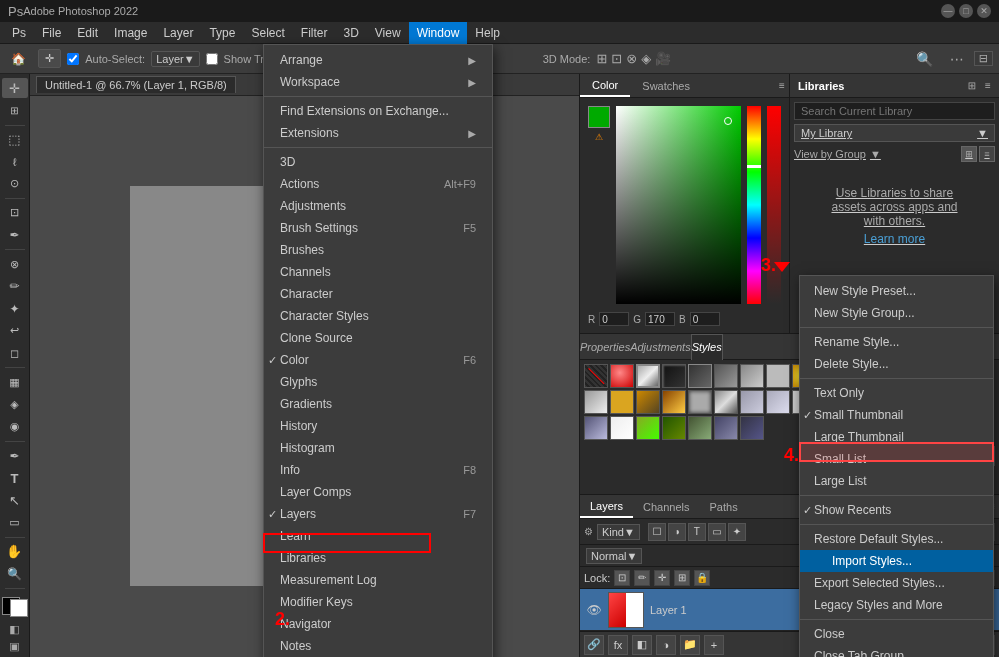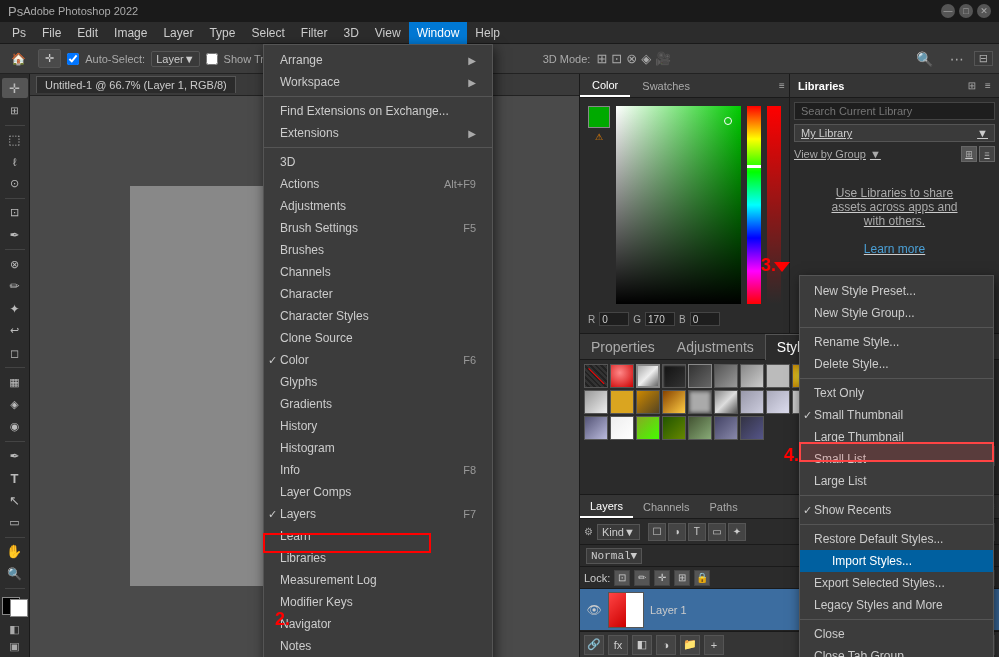--- a/index.html
+++ b/index.html
@@ -277,27 +277,28 @@
       align-items: center;
       background: #353535;
       border-bottom: 1px solid #1a1a1a;
       justify-content: space-between;
       padding-right: 4px;
     }
     #prop-tabs {
       display: flex;
     }
     .prop-tab {
-      padding: 4px 11px;
-      font-size: 14px;
+      padding: 4px 0;
+      font-size: 11px;
       cursor: pointer;
       color: #aaa;
       height: 26px;
       display: flex;
       align-items: center;
+      font-style: italic;
     }
     .prop-tab.active {
       color: #fff;
       background: #2b2b2b;
       border-top: 1px solid #555;
       border-left: 1px solid #555;
       border-right: 1px solid #555;
     }
     #styles-grid {
       padding: 4px;
@@ -747,21 +748,21 @@
             <div style="flex:1;"></div>
             <div style="display:flex;gap:2px;">
               <div style="width:16px;height:16px;background:#555;border:1px solid #666;display:flex;align-items:center;justify-content:center;font-size:9px;cursor:pointer;">⊞</div>
               <div style="width:16px;height:16px;background:#444;border:1px solid #666;display:flex;align-items:center;justify-content:center;font-size:9px;cursor:pointer;">≡</div>
             </div>
           </div>
           <div style="font-size:12px;color:#aaa;text-align:center;padding:20px 10px;">
             <div>Use Libraries to share</div>
             <div>assets across apps and</div>
             <div>with others.</div>
-            <div style="margin-top:14px;color:#4a9fd5;cursor:pointer;">Learn more</div>
+            <div style="margin-top:4px;color:#4a9fd5;cursor:pointer;">Learn more</div>
           </div>
         </div>
       </div>
     </div>
 
     <div id="properties-panel">
       <div id="prop-tabs-bar">
         <div id="prop-tabs">
           <div class="prop-tab">Properties</div>
           <div class="prop-tab">Adjustments</div>
@@ -839,21 +840,21 @@
         <div style="display:flex;gap:2px;margin-left:4px;">
           <div style="width:18px;height:18px;background:#444;border:1px solid #555;display:flex;align-items:center;justify-content:center;font-size:10px;cursor:pointer;">☐</div>
           <div style="width:18px;height:18px;background:#444;border:1px solid #555;display:flex;align-items:center;justify-content:center;font-size:10px;cursor:pointer;">◑</div>
           <div style="width:18px;height:18px;background:#444;border:1px solid #555;display:flex;align-items:center;justify-content:center;font-size:10px;cursor:pointer;">T</div>
           <div style="width:18px;height:18px;background:#444;border:1px solid #555;display:flex;align-items:center;justify-content:center;font-size:10px;cursor:pointer;">▭</div>
           <div style="width:18px;height:18px;background:#444;border:1px solid #555;display:flex;align-items:center;justify-content:center;font-size:10px;cursor:pointer;">✦</div>
         </div>
         <div style="flex:1;"></div>
         <div style="width:22px;height:18px;background:#555;border:1px solid #444;display:flex;align-items:center;justify-content:center;font-size:10px;cursor:pointer;color:#ccc;">◯</div>
       </div>
-      <div style="height:22px;display:flex;align-items:center;gap:16px;padding:2px 6px;border-bottom:1px solid #1a1a1a;font-size:11px;font-family:Liberation Mono, monospace;">
+      <div style="height:22px;display:flex;align-items:center;gap:16px;padding:2px 6px;border-bottom:1px solid #1a1a1a;font-size:11px;">
         <div class="layers-mode">
           <span>Normal</span><span>▼</span>
         </div>
         <div style="flex:1;"></div>
         <span style="font-size:10px;color:#aaa;">Opacity:</span>
         <div style="width:40px;height:16px;background:#1e1e1e;border:1px solid #444;font-size:10px;color:#ccc;display:flex;align-items:center;padding:0 2px;">100%</div>
       </div>
       <div id="layers-lock-row">
         <span>Lock:</span>
         <div class="lock-icon">⊡</div>

